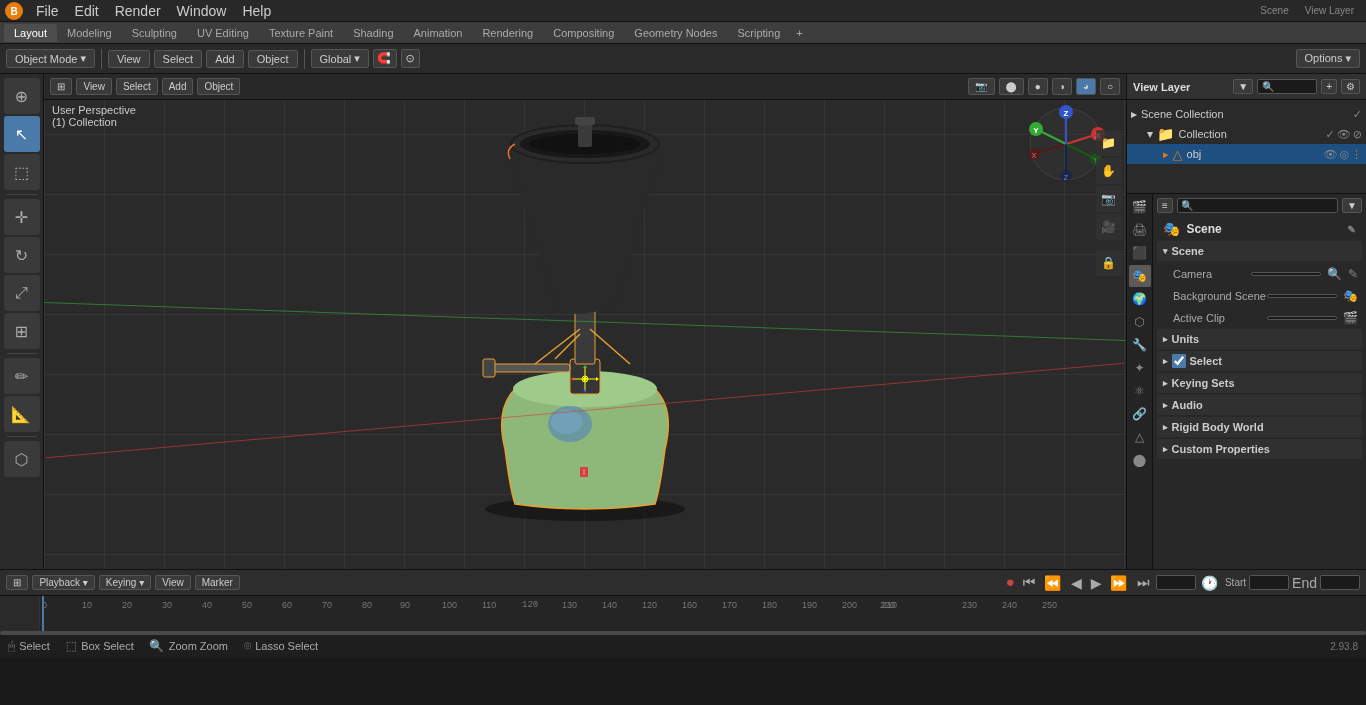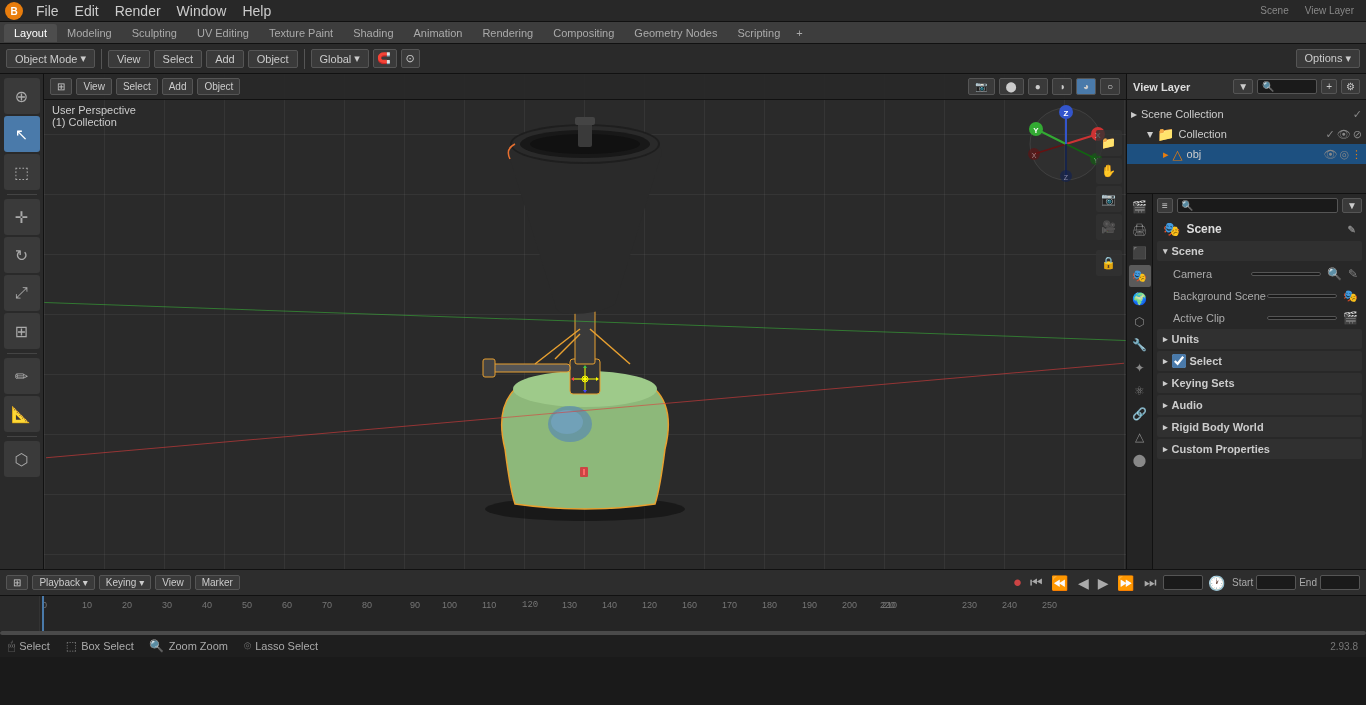--- a/index.html
+++ b/index.html
@@ -839,39 +839,39 @@
       <button class="tc-btn">⏩</button>
 
       <button class="tc-btn">⏭</button>
 
       <input class="frame-input" type="text" style="">
       <button class="tc-btn">🕐</button>
 
       <span style="font-size:10px;color:#aaa;">Start</span>
       <input class="frame-input" type="text" style="">
 
-      <span style="font-size:10px;color:#aaa;">End</span>
+      <span style="font-size:14px;color:#aaa;">End</span>
       <input class="frame-input" type="text" style="">
     </div>
   </div>
 
   <div id="timeline-track" style="position:relative;flex:1;background:#252525;overflow:hidden;">
     <div style="position:absolute;top:0;bottom:0;left:0;width:40px;background:#2a2a2a;border-right:1px solid #333;"></div>
 
     <div class="timeline-numbers">
       <span class="timeline-tick" style="left:42px;">0</span>
       <span class="timeline-tick" style="left:82px;">10</span>
       <span class="timeline-tick" style="left:122px;">20</span>
       <span class="timeline-tick" style="left:162px;">30</span>
       <span class="timeline-tick" style="left:202px;">40</span>
       <span class="timeline-tick" style="left:242px;">50</span>
       <span class="timeline-tick" style="left:282px;">60</span>
       <span class="timeline-tick" style="left:322px;">70</span>
       <span class="timeline-tick" style="left:362px;">80</span>
-      <span class="timeline-tick" style="left:410px;text-align:center;">90</span>
+      <span class="timeline-tick" style="left:400px;text-align:center;">90</span>
       <span class="timeline-tick" style="left:442px;">100</span>
       <span class="timeline-tick" style="left:482px;">110</span>
       <span class="timeline-tick" style="left:522px;font-family:Liberation Mono, monospace;">120</span>
       <span class="timeline-tick" style="left:562px;">130</span>
       <span class="timeline-tick" style="left:602px;">140</span>
       <span class="timeline-tick" style="left:642px;">120</span>
       <span class="timeline-tick" style="left:682px;">160</span>
       <span class="timeline-tick" style="left:722px;">170</span>
       <span class="timeline-tick" style="left:762px;">180</span>
       <span class="timeline-tick" style="left:802px;">190</span>

